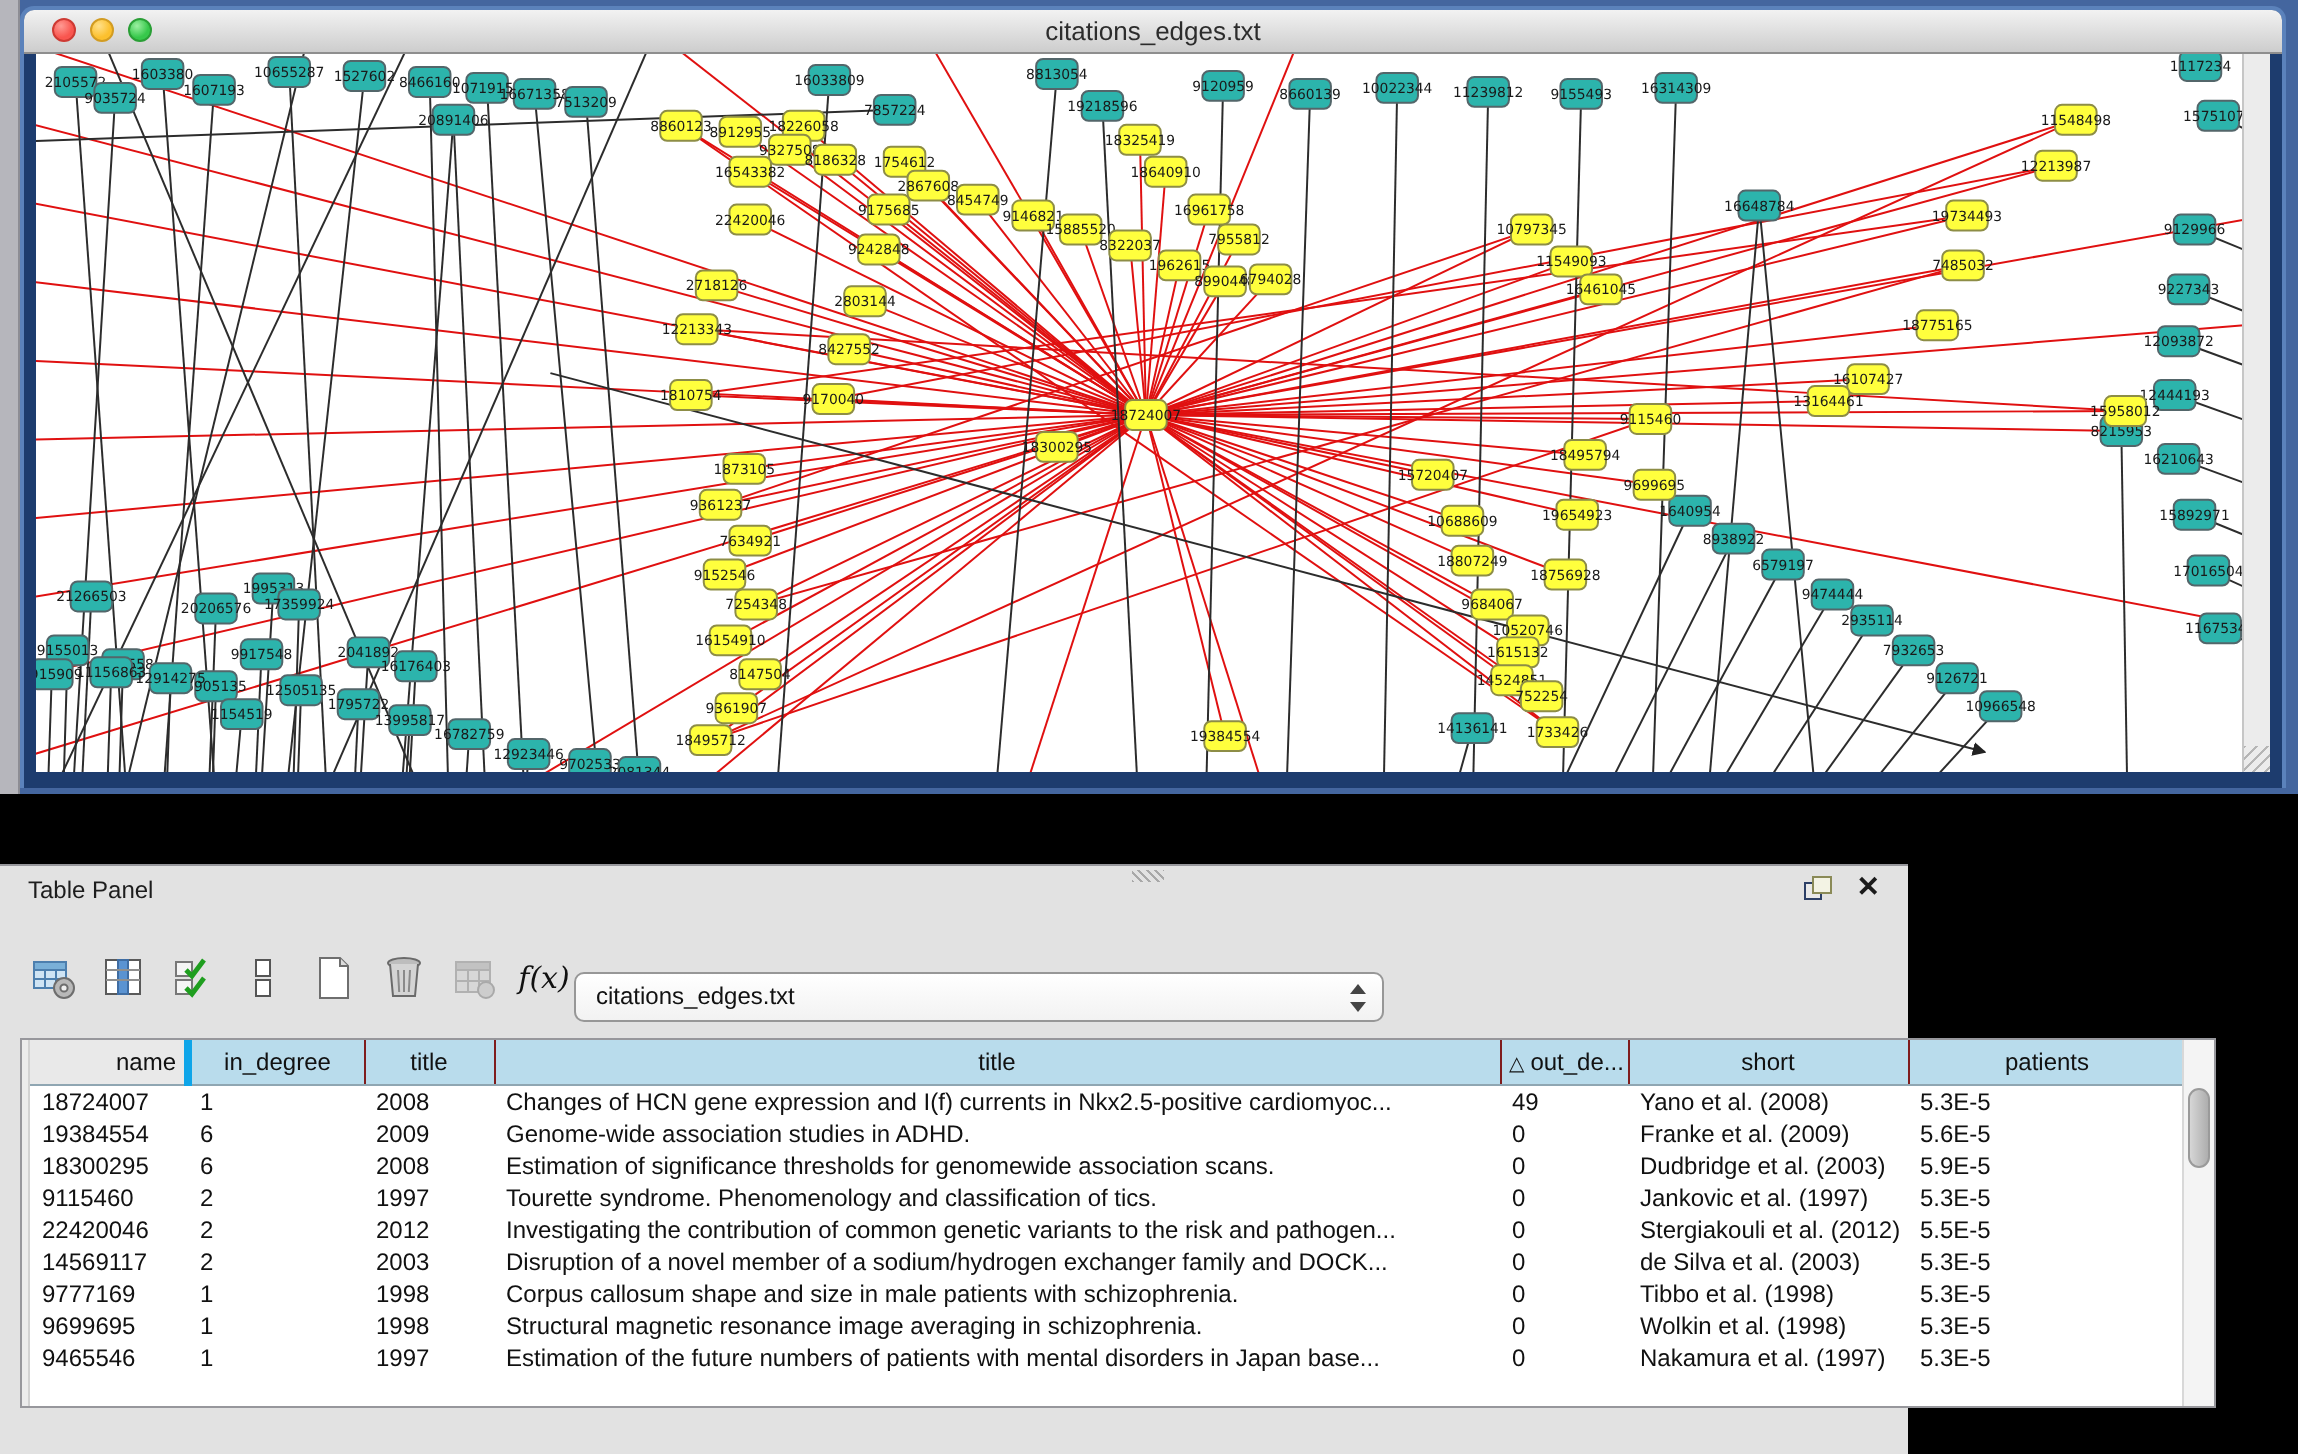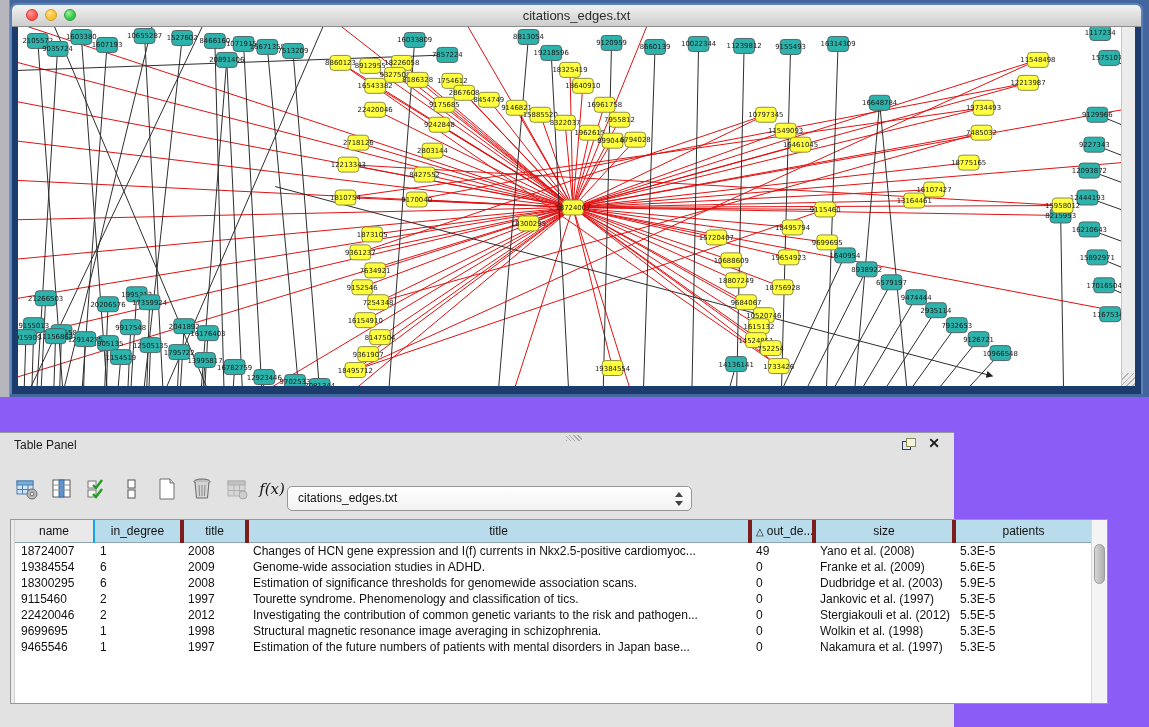--- a/index.html
+++ b/index.html
@@ -1,16 +1,16 @@
 <!DOCTYPE html>
 <html><head>
 <meta charset="utf-8">
 <style>
   html,body{margin:0;padding:0;}
-  .screen{position:relative;width:1149px;height:727px;background:#8b5cf6;overflow:hidden;
+  .screen{position:relative;width:1149px;height:727px;background:#000000;overflow:hidden;
           font-family:"Liberation Sans",sans-serif;-webkit-font-smoothing:antialiased;}
   
   .desktop{position:absolute;left:0;top:0;width:1149px;height:397px;background:#44669f;}
   .gutter{position:absolute;left:0;top:0;width:9px;height:397px;background:#b6b6bc;border-right:1px solid #8d8d94;}
   .net-window{position:absolute;left:10px;top:3px;width:1133px;height:391px;}
   .win-rim{position:absolute;inset:0;background:#5b82bb;border-radius:7px 7px 0 0;}
   .win-core{position:absolute;left:2px;right:2px;top:2px;bottom:0;background:#1d3c6e;border-radius:5px 5px 0 0;}
   .titlebar{position:absolute;left:0;right:0;top:0;height:21px;border-radius:5px 5px 0 0;
             background:linear-gradient(#f2f2f2,#cdcdcd);border-bottom:1px solid #8e8e8e;}
   .tl{position:absolute;top:4px;width:12px;height:12px;border-radius:50%;box-sizing:border-box;}
@@ -41,23 +41,23 @@
   .tico{width:26px;height:26px;display:flex;align-items:center;justify-content:center;text-align:right;}
   .fx{font-family:"DejaVu Serif",serif;font-style:italic;font-size:15px;color:#111;}
   .tbl-select{position:absolute;left:287px;top:53px;width:393px;height:23px;background:linear-gradient(#ffffff,#f2f2f2);
         border:1px solid #979797;border-radius:5px;font-size:12px;color:#111;line-height:23px;padding-left:10px;box-sizing:content-box;}
   .stepper{position:absolute;right:8px;top:4px;width:9px;height:16px;}
   .stepper .up{position:absolute;left:1px;top:1px;width:0;height:0;border-left:4px solid transparent;border-right:4px solid transparent;border-bottom:5px solid #444;}
   .stepper .dn{position:absolute;left:1px;bottom:1px;width:0;height:0;border-left:4px solid transparent;border-right:4px solid transparent;border-top:5px solid #444;}
   .table-box{position:absolute;left:10px;top:86px;width:1098px;height:185px;background:#fff;border:1px solid #97979c;box-sizing:border-box;}
   .row-gutter{position:absolute;left:0;top:0;bottom:0;width:3px;background:#ececec;border-right:1px solid #d2d2d2;}
   table.nt{position:absolute;left:4px;top:0;border-collapse:collapse;table-layout:fixed;width:1078px;font-size:12px;color:#111;}
-  table.nt th{height:22px;background:#b9dcec;border-right:4px solid #7f1d1d;border-bottom:1px solid #8fa6b2;
+  table.nt th{height:22px;background:#b9dcec;border-right:1px solid #7f1d1d;border-bottom:1px solid #8fa6b2;
         font-weight:normal;text-align:center;overflow:hidden;white-space:nowrap;padding:0 4px;}
-  table.nt th.gray{background:#e9e9e9;border-right:2px solid #0ea5e9;}
+  table.nt th.gray{background:#e9e9e9;border-right:4px solid #0ea5e9;text-align:right;}
   table.nt td{height:16px;line-height:16px;padding:0 6px;white-space:nowrap;overflow:hidden;}
   .sort-tri{font-size:10px;margin-right:3px;}
   .vsb{position:absolute;right:0;top:0;bottom:0;width:15px;background:#f4f4f4;border-left:1px solid #d8d8d8;}
   .vsb .thumb{position:absolute;left:2px;right:2px;top:24px;height:38px;border:1px solid #9a9a9a;border-radius:6px;
         background:linear-gradient(90deg,#d6d6d6,#aeaeae);}
   .tabs{position:absolute;left:0;right:0;top:276px;height:28px;text-align:center;}
   .segwrap{display:inline-flex;margin-top:2px;border:1px solid #9a9a9a;border-radius:5px;overflow:hidden;
         box-shadow:0 1px 1px rgba(0,0,0,0.12);}
   .seg{padding:0 16px;height:21px;line-height:21px;font-size:12.5px;color:#151515;
         background:linear-gradient(#ffffff,#ebebeb);border-left:1px solid #b5b5b5;}
@@ -873,21 +873,21 @@
             <col style="width:140px">
             <col style="width:139px">
         </colgroup>
         <thead>
           <tr>
             <th class="gray">name</th>
             <th>in_degree</th>
             <th>title</th>
             <th>title</th>
             <th style="text-align:center;"><span class="sort-tri">△</span><span>out_de...</span></th>
-            <th>size</th>
+            <th>short</th>
             <th>patients</th>
           </tr>
         </thead>
         <tbody>
             <tr>
               <td>18724007</td>
               <td>1</td>
               <td>2008</td>
               <td>Changes of HCN gene expression and I(f) currents in Nkx2.5-positive cardiomyoc...</td>
               <td>49</td>
@@ -924,20 +924,38 @@
             <tr>
               <td>22420046</td>
               <td>2</td>
               <td>2012</td>
               <td>Investigating the contribution of common genetic variants to the risk and pathogen...</td>
               <td>0</td>
               <td>Stergiakouli et al. (2012)</td>
               <td>5.5E-5</td>
             </tr>
             <tr>
+              <td>14569117</td>
+              <td>2</td>
+              <td>2003</td>
+              <td>Disruption of a novel member of a sodium/hydrogen exchanger family and DOCK...</td>
+              <td>0</td>
+              <td>de Silva et al. (2003)</td>
+              <td>5.3E-5</td>
+            </tr>
+            <tr>
+              <td>9777169</td>
+              <td>1</td>
+              <td>1998</td>
+              <td>Corpus callosum shape and size in male patients with schizophrenia.</td>
+              <td>0</td>
+              <td>Tibbo et al. (1998)</td>
+              <td>5.3E-5</td>
+            </tr>
+            <tr>
               <td>9699695</td>
               <td>1</td>
               <td>1998</td>
               <td>Structural magnetic resonance image averaging in schizophrenia.</td>
               <td>0</td>
               <td>Wolkin et al. (1998)</td>
               <td>5.3E-5</td>
             </tr>
             <tr>
               <td>9465546</td>

